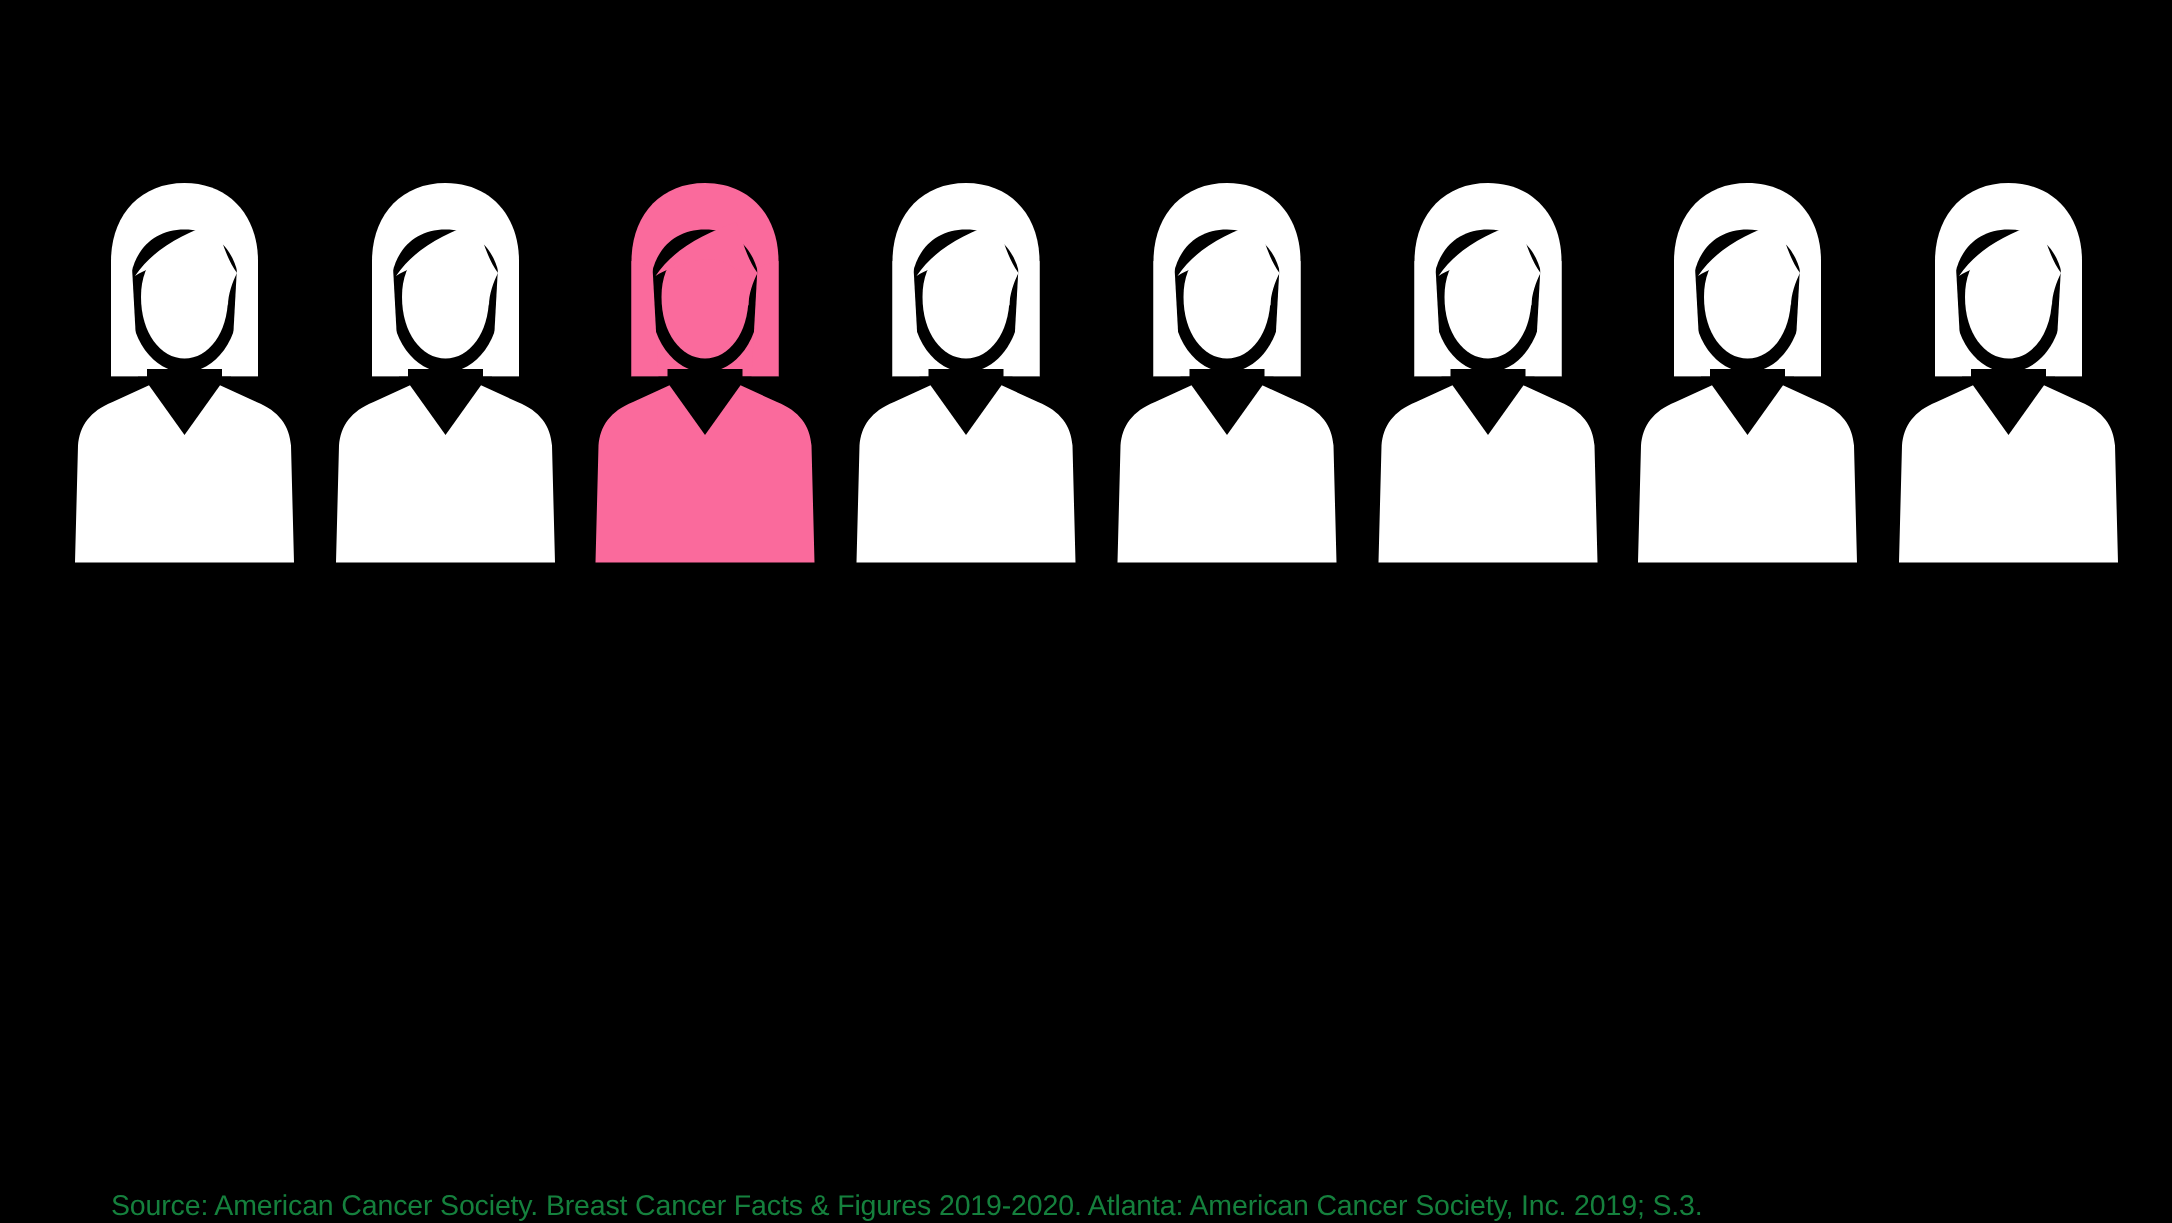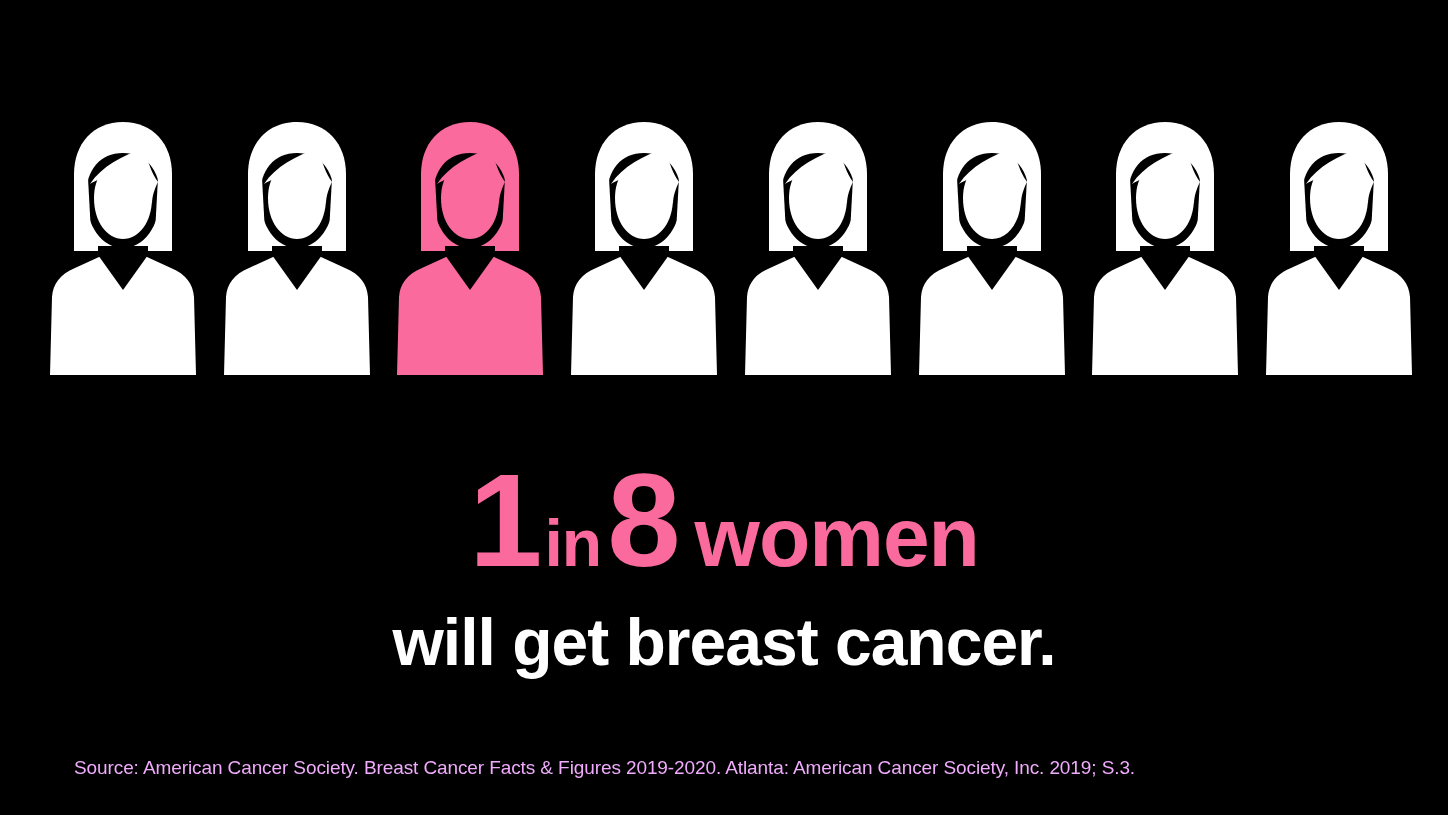--- a/index.html
+++ b/index.html
@@ -191,22 +191,16 @@
         <path d="M 75 35 C 52 35 38 52 38 78 C 38 108 54 130 75 130 C 96 130 112 108 112 78 C 112 52 98 35 75 35 Z" fill="#000000"></path>
         <path d="M 75 45 C 57 45 46 59 46 80 C 46 104 59 121 75 121 C 91 121 104 104 104 80 C 104 59 93 45 75 45 Z" fill="#FFFFFF"></path>
         <path d="M 42 66 C 54 48 74 38 96 30 C 100 44 104 56 110 64 C 107 70 104 78 104 86 C 101 78 99 70 96 62 C 88 55 78 53 68 56 C 57 59 48 62 42 66 Z" fill="#FFFFFF"></path>
         <path d="M 26 56 L 26 133 L 44 133 L 40 60 Z" fill="#FFFFFF"></path>
         <path d="M 124 56 L 124 133 L 106 133 L 110 60 Z" fill="#FFFFFF"></path>
         <path d="M 26 133 L 124 133 L 124 143 C 110 139 92 135 75 128 C 58 135 40 139 26 143 Z" fill="#000000"></path>
         <path d="M 50 137 L 75 172 L 100 137 L 100 128 L 75 128 L 50 128 Z" fill="#000000"></path>
       </svg>
     </div>
 
-  <div id="headline-block">
-    <span id="headline-stat" style="color: rgb(250, 106, 156);">
-      <span class="stat-num">1</span><span class="stat-in">in</span><span class="stat-num">8</span><span class="stat-word">women</span>
-    </span>
-    <span id="headline-predicate" style="color: rgb(255, 255, 255);">will get breast cancer.</span>
-  </div>
-
-  <div id="source-line" style="color: #f0abfc;">Source: American Cancer Society. Breast Cancer Facts &amp; Figures 2019-2020. Atlanta: American Cancer Society, Inc. 2019; S.3.</div>
+
+  <div id="source-line" style="color: #15803d; margin-top: 37px;">Source: American Cancer Society. Breast Cancer Facts &amp; Figures 2019-2020. Atlanta: American Cancer Society, Inc. 2019; S.3.</div>
 
 </div>
 
 </body></html>

